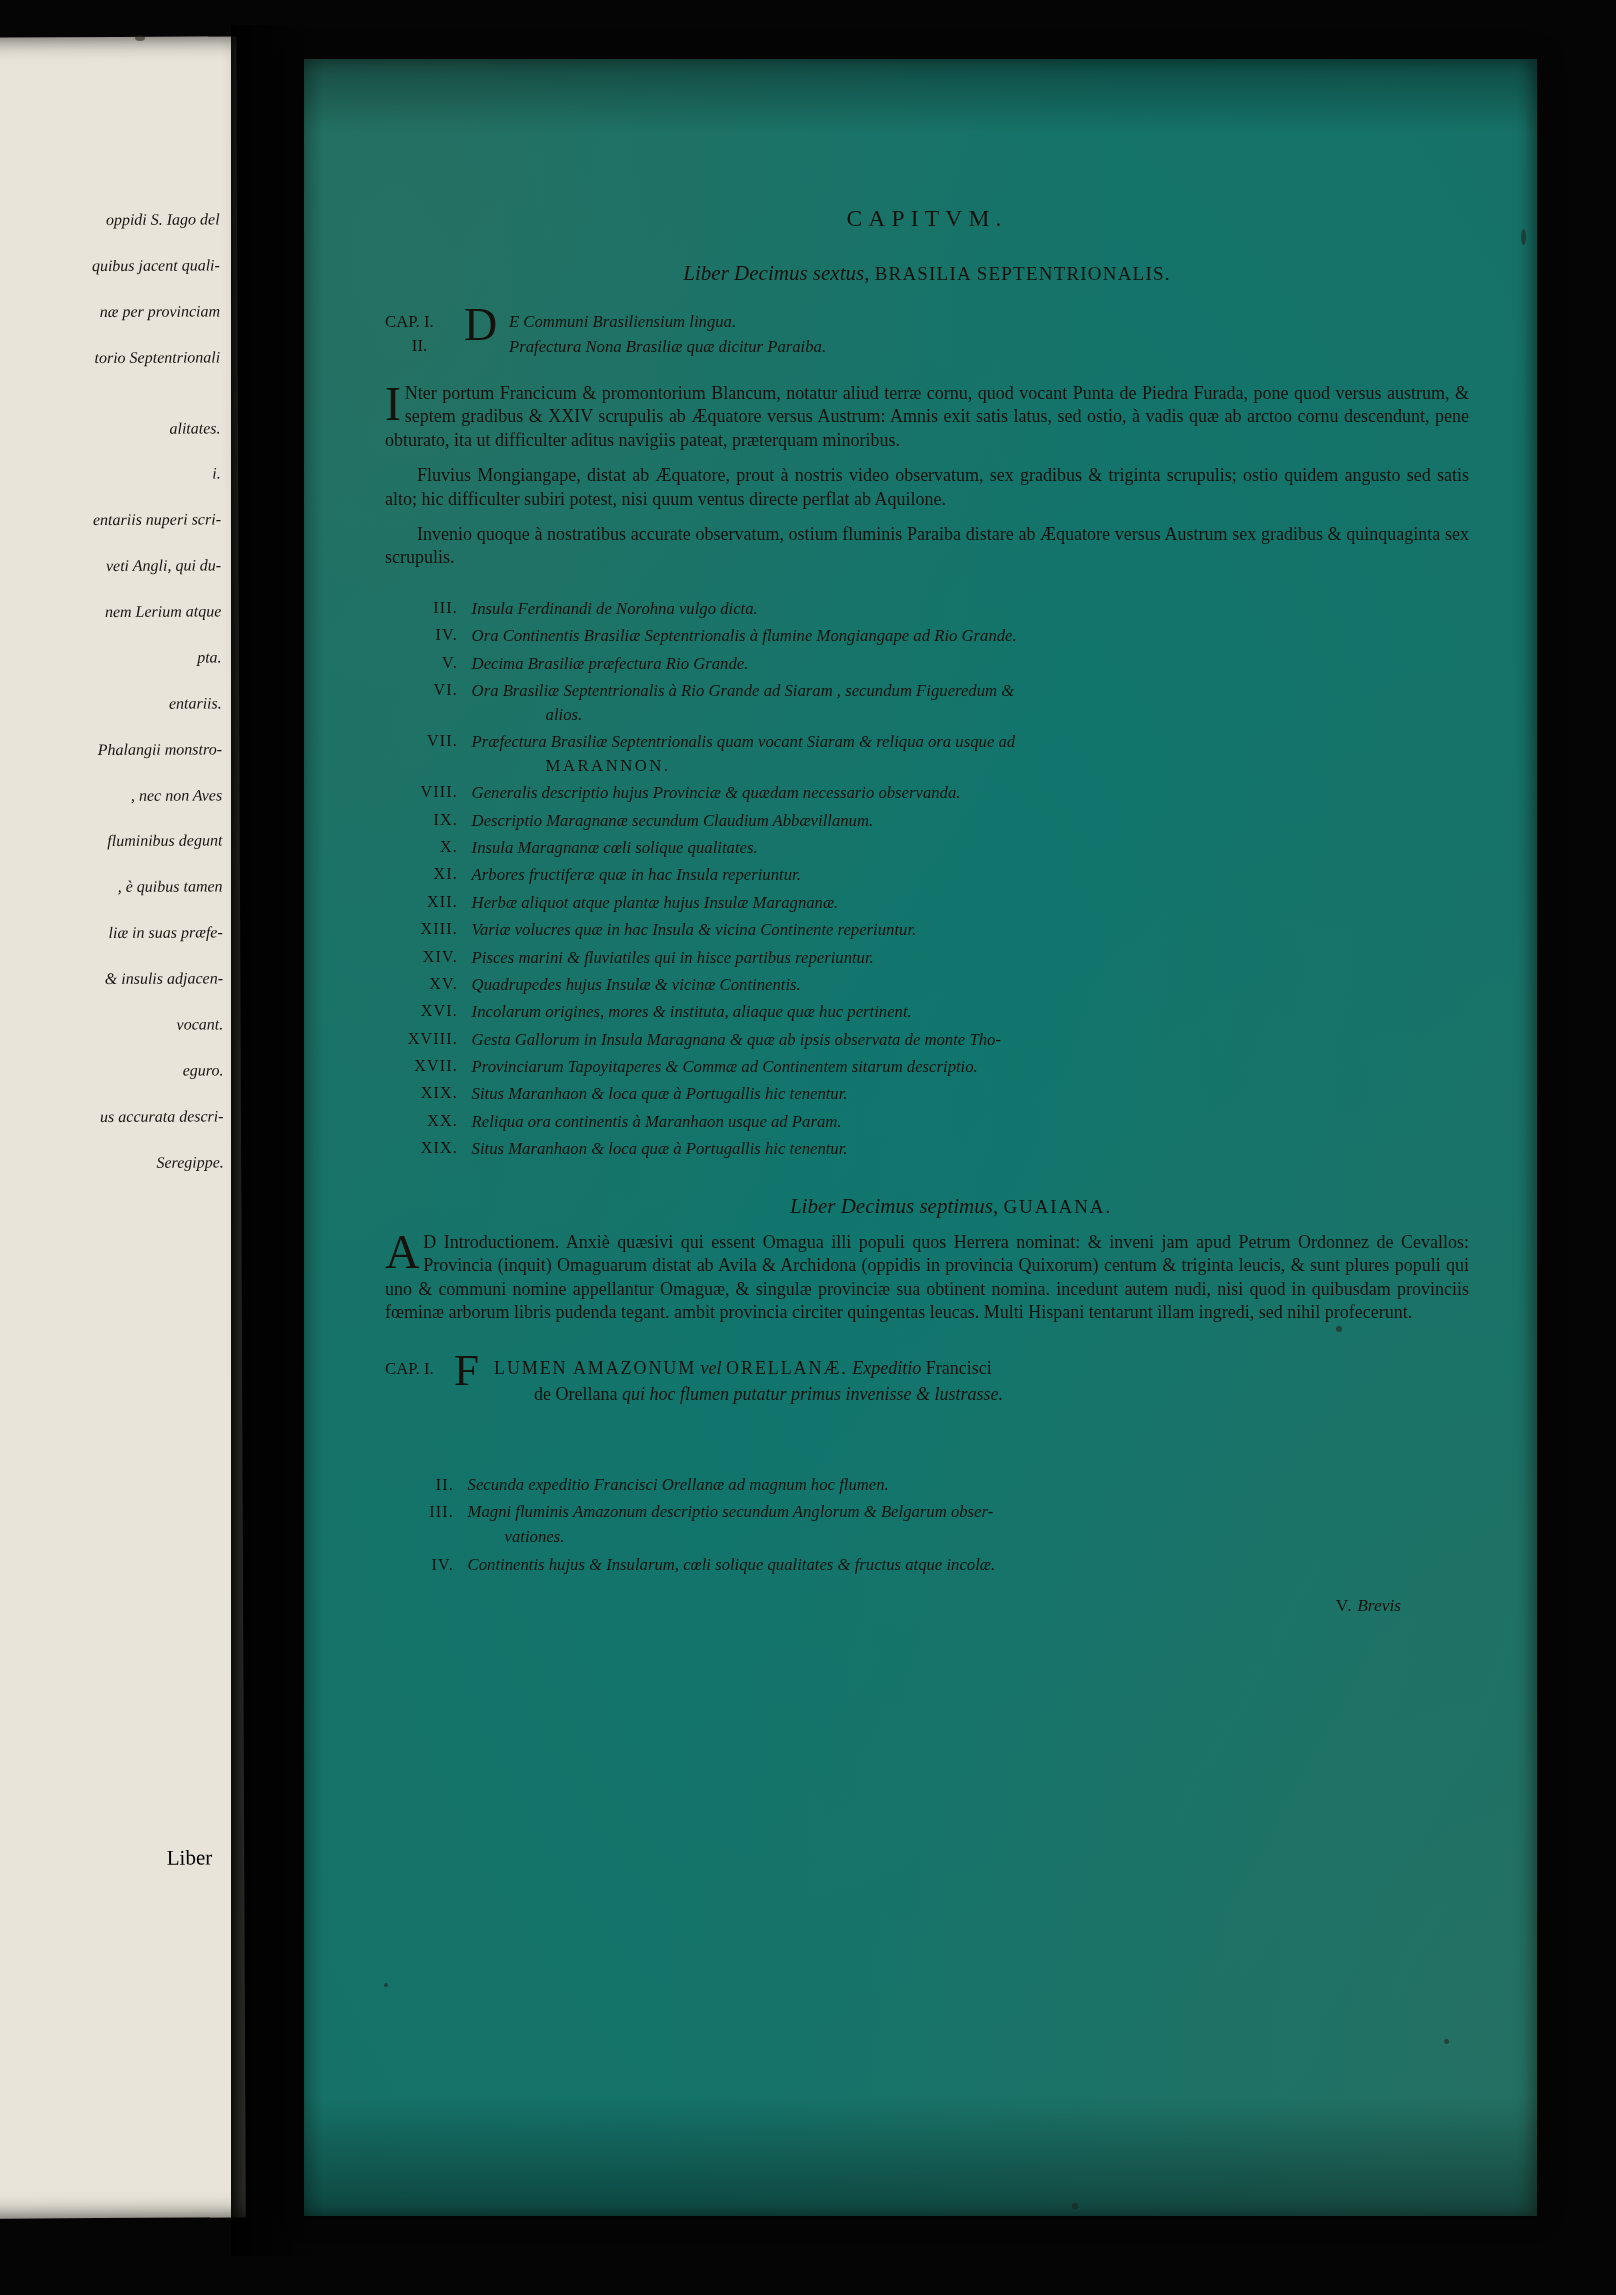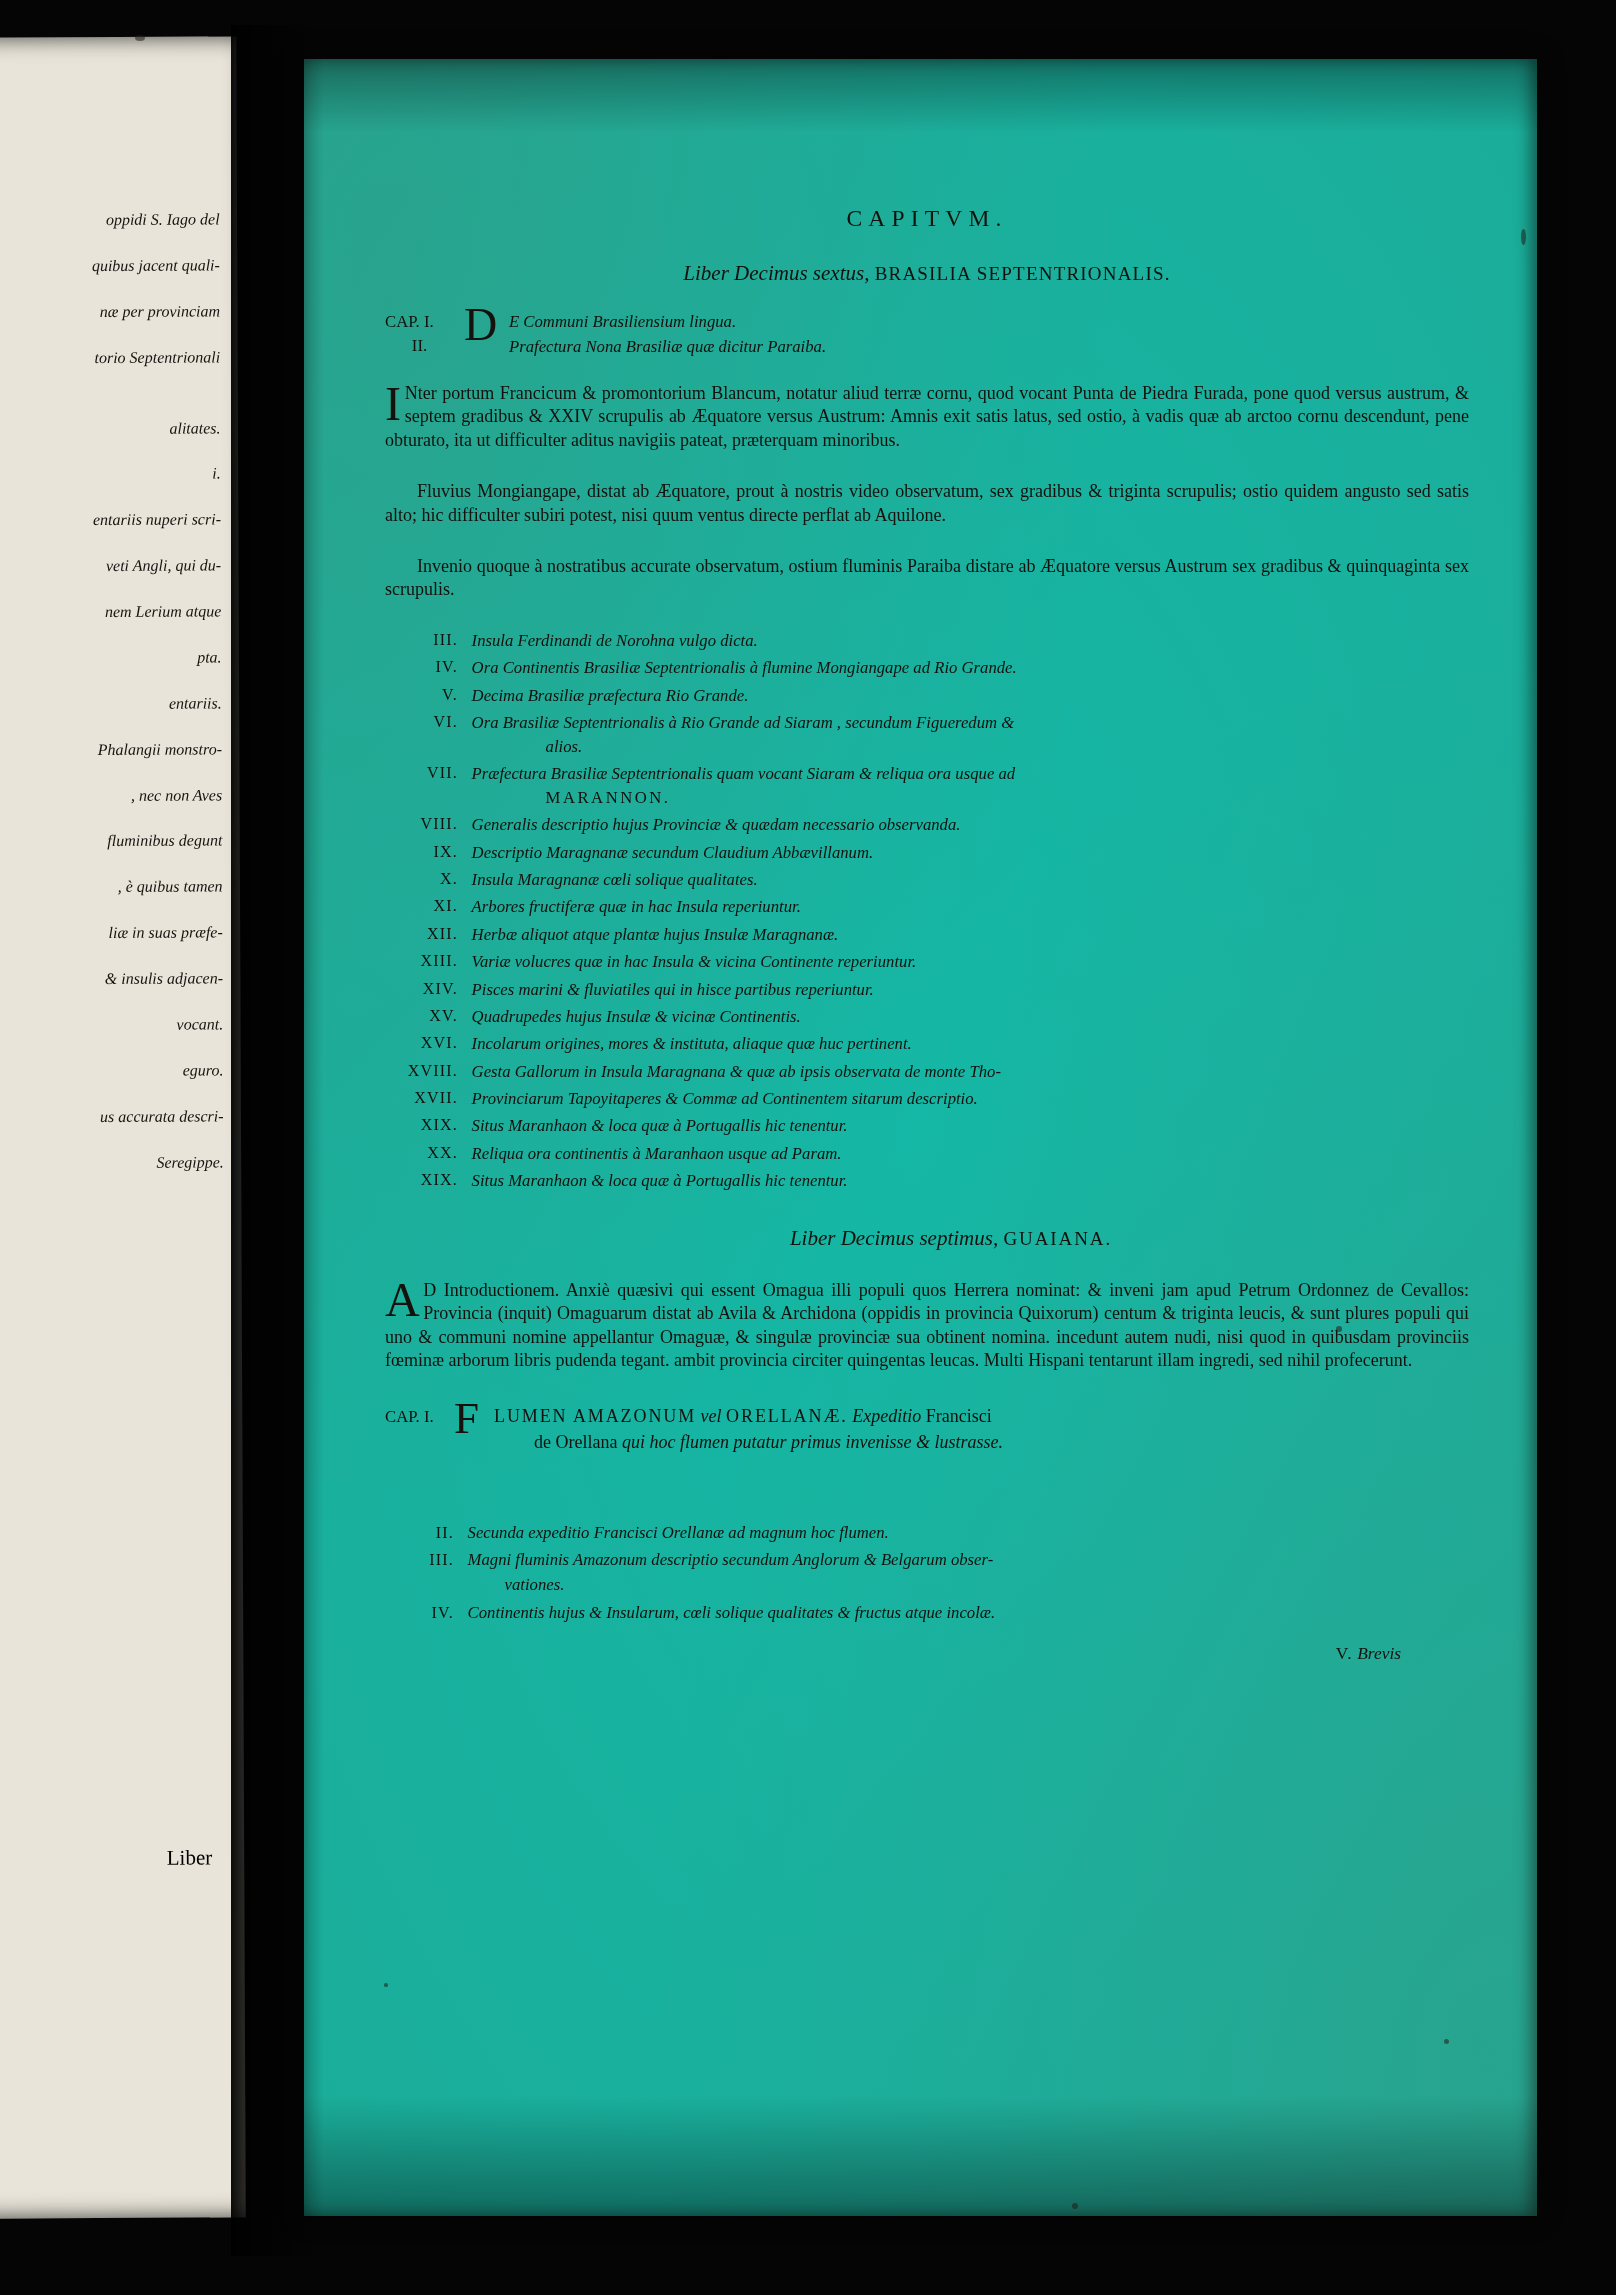--- a/index.html
+++ b/index.html
@@ -69,21 +69,21 @@
     z-index: 5;
   }
 
   
   #main-page {
     position: absolute;
     left: 304px;
     top: 59px;
     width: 1233px;
     height: 2157px;
-    background: #14b8a6;
+    background: #0f766e;
     color: #15110d;
     box-shadow: -6.2px 0 16px rgba(0,0,0,0.5) inset, 0 0 25px rgba(0,0,0,0.35);
   }
   
   #main-page::after {
     content: "";
     position: absolute;
     inset: 0;
     pointer-events: none;
     background:
@@ -157,21 +157,21 @@
     font-style: italic;
     font-size: 16.7px;
     line-height: 1.5;
   }
 
   
   .para {
     font-size: 18px;
     line-height: 1.30;
     text-align: justify;
-    margin-top: 28px;
+    margin-top: 12px;
     position: relative;
   }
   .para.first {
     margin-top: 18.6px;
   }
   .indent { text-indent: 32px; }
 
   .dropcap-para {
     position: relative;
     padding-left: 0;

